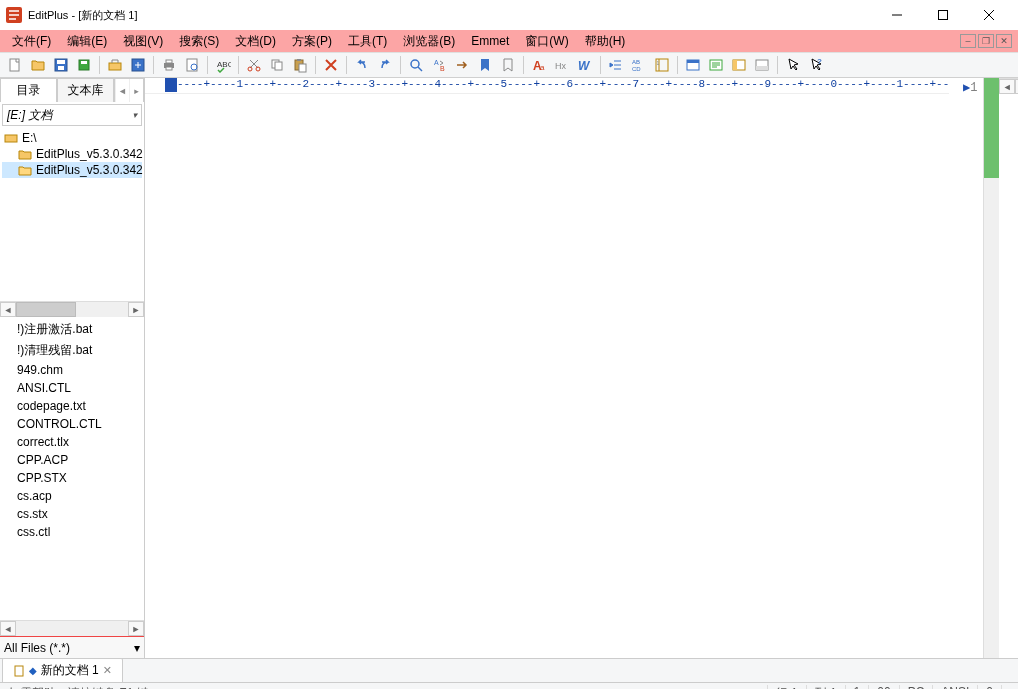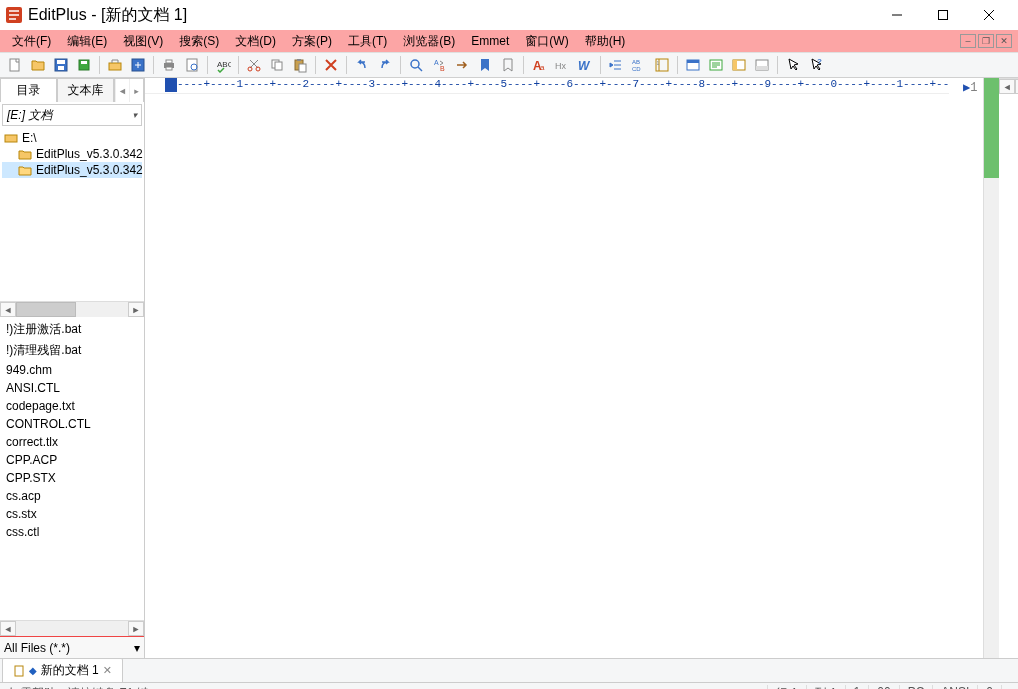--- a/index.html
+++ b/index.html
@@ -1,19 +1,19 @@
 <!DOCTYPE html>
 <html><head>
 <meta charset="utf-8">
 <style>
 * { box-sizing: border-box; margin: 0; padding: 0; }
 body { font-family: "Microsoft YaHei", "Segoe UI", sans-serif; font-size: 12px; background: #fff; overflow: hidden; width: 1018px; height: 689px; }
 .titlebar { height: 30px; display: flex; align-items: center; padding: 0 6px; background: #fff; }
 .titlebar .app-icon { width: 16px; height: 16px; margin-right: 6px; }
-.titlebar .title { flex: 1; color: #000; font-size: 16px; }
+.titlebar .title { flex: 1; color: #000; font-size: 11px; }
 .win-controls { display: flex; }
 .win-btn { width: 46px; height: 30px; display: flex; align-items: center; justify-content: center; color: #000; }
 
 .menubar { height: 22px; display: flex; align-items: center; padding: 0 4px; background: #fca5a5; }
 .menubar .menu-item { padding: 2px 8px; font-size: 12px; }
 .menubar .mdi-controls { margin-left: auto; display: flex; gap: 2px; padding-right: 2px; }
 .mdi-btn { width: 16px; height: 14px; border: 1px solid #999; display: flex; align-items: center; justify-content: center; font-size: 9px; color: #555; }
 
 .toolbar { height: 26px; display: flex; align-items: center; padding: 2px 4px; background: #f5f6f7; border-top: 1px solid #e0e0e0; border-bottom: 1px solid #d0d0d0; gap: 1px; }
 .tb-btn { width: 22px; height: 22px; display: flex; align-items: center; justify-content: center; border-radius: 2px; }
@@ -34,21 +34,21 @@
 .tree-item { display: flex; align-items: center; padding: 1px 2px; font-size: 12px; white-space: nowrap; }
 .tree-item .folder-icon { width: 14px; height: 12px; margin-right: 4px; flex-shrink: 0; }
 .tree-item.indent1 { padding-left: 16px; }
 .tree-item.selected { background: #cde8ff; }
 
 .hscroll { height: 16px; border-top: 1px solid #ddd; background: #f0f0f0; display: flex; }
 .hscroll .harrow { width: 16px; display: flex; align-items: center; justify-content: center; font-size: 9px; color: #666; border: 1px solid #ccc; background: #f8f8f8; }
 .hscroll .htrack { flex: 1; background: #f0f0f0; position: relative; }
 .hscroll .hthumb { position: absolute; left: 0; top: 0; height: 100%; width: 60px; background: #cdcdcd; border: 1px solid #bbb; }
 
-.file-list { flex: 1; overflow-y: scroll; padding: 2px 0; }
+.file-list { flex: 1; overflow-y: scroll; padding: 2px 11px; }
 .file-item { padding: 2px 6px; font-size: 12px; white-space: nowrap; }
 
 .file-filter { height: 22px; border-top: 1px solid #ef4444; display: flex; align-items: center; padding: 0 4px; justify-content: space-between; font-size: 12px; background: #f8f8f8; }
 
 .editor-area { flex: 1; display: flex; flex-direction: row; position: relative; }
 .ruler { height: 16px; background: #fff; font-family: "Courier New", monospace; font-size: 11px; color: #1040a0; white-space: nowrap; overflow: hidden; padding-left: 32px; letter-spacing: 0; border-bottom: 1px solid #eee; position: relative; }
 .ruler-marker { position: absolute; left: 20px; top: 0; width: 12px; height: 14px; background: #2050b0; }
 
 .editor-body { flex: 1; display: flex; background: #fff; position: relative; }
 .gutter { width: 32px; background: #fff; text-align: right; padding: 2px 4px 0 0; font-family: "Courier New", monospace; font-size: 12px; color: #808080; }

